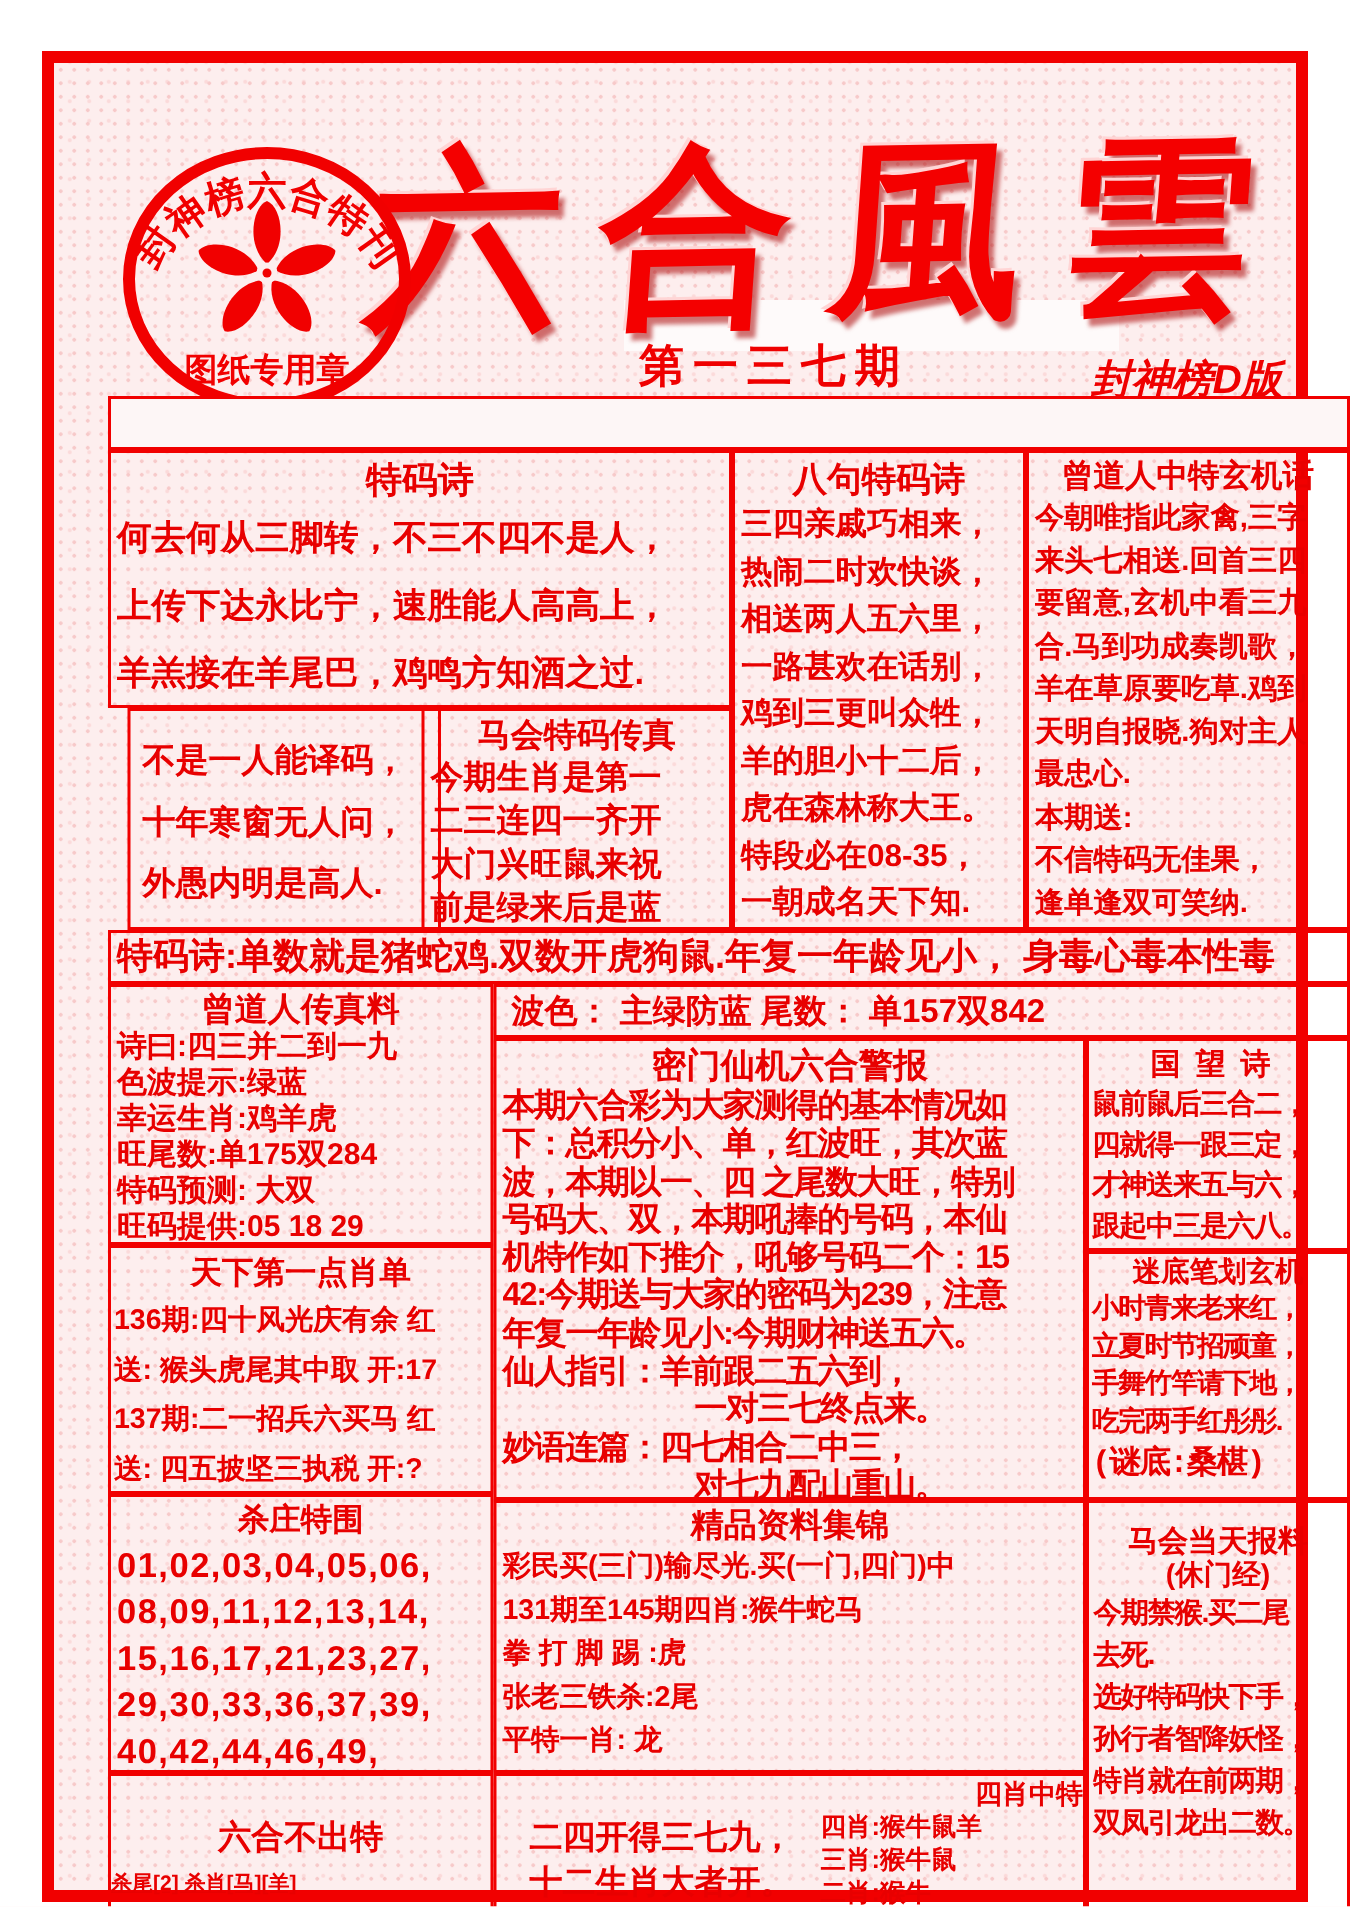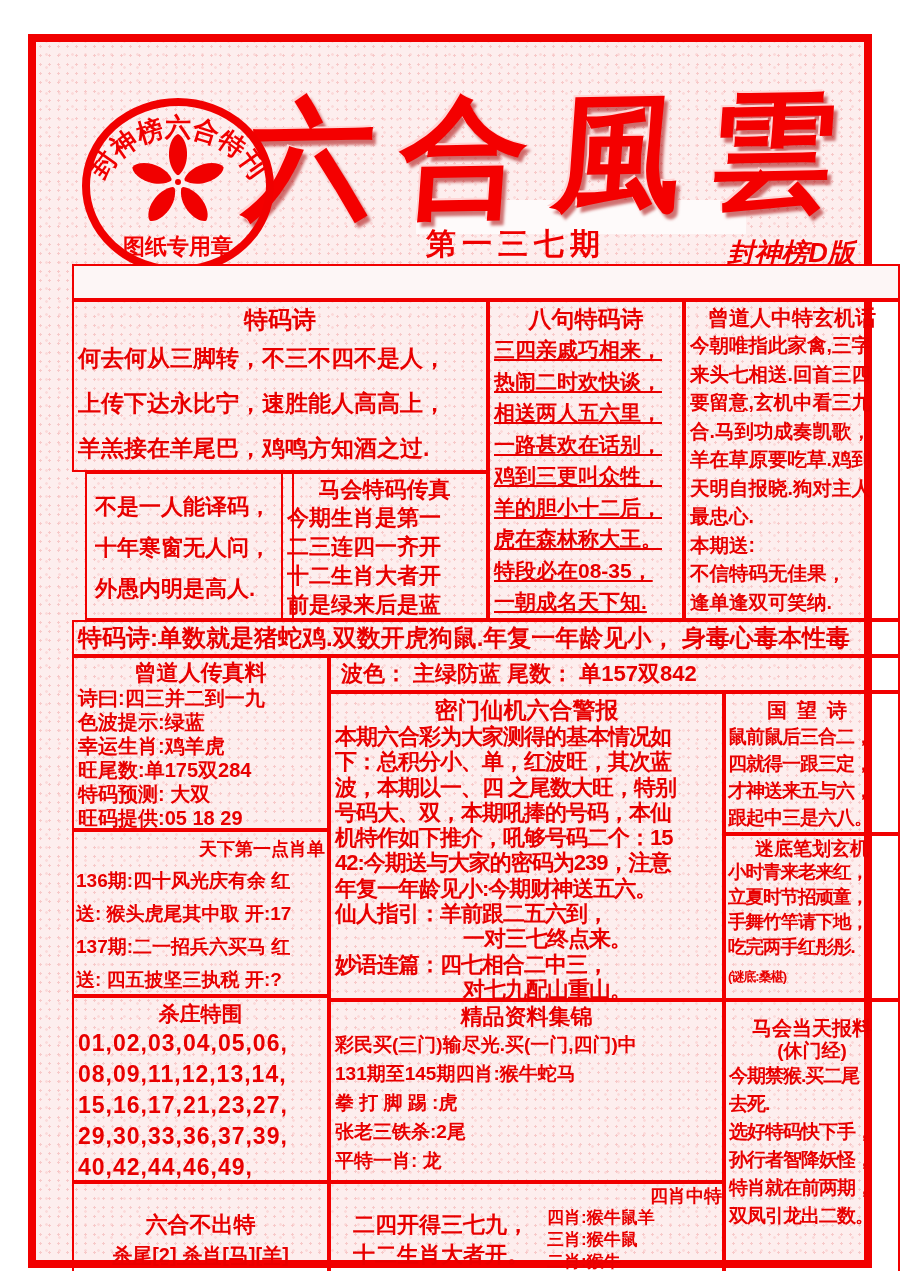--- a/index.html
+++ b/index.html
@@ -30,40 +30,40 @@
   .b-tema   {left:36px; top:258px;width:416px;height:172px;padding:2px 4px;}
   .b-tema .bt{font-size:24px;}
   .b-tema .ln{font-size:23px;line-height:45px;}
   .b-verse  {left:36px; top:430px;width:209px;height:148px;padding:12px 6px 0 8px;margin-left:13px;}
   .b-verse .ln{font-size:22px;line-height:41px;}
   .b-machuan{left:245px;top:430px;width:207px;height:148px;padding:3px 4px;}
   .b-machuan .bt{font-size:22px;line-height:26px;}
   .b-machuan .ln{font-size:22px;line-height:29px;}
   .b-eight  {left:452px;top:258px;width:196px;height:320px;padding:2px 4px;}
   .b-eight .bt{font-size:23px;line-height:30px;}
-  .b-eight .ln{font-size:21px;line-height:31.5px;text-decoration:underline;}
+  .b-eight .ln{font-size:21px;line-height:31.5px;}
   .b-zeng   {left:648px;top:258px;width:216px;height:320px;padding:2px 4px;}
   .b-zeng .bt{font-size:21px;line-height:27px;}
   .b-zeng .ln{font-size:19.5px;line-height:28.5px;}
   .b-strip  {left:36px;top:578px;width:828px;height:36px;font-size:24px;line-height:32px;
              padding-left:4px;white-space:nowrap;}
   
   .b-fax    {left:36px;top:614px;width:257px;height:174px;padding:2px 4px;}
   .b-fax .bt{font-size:22px;line-height:26px;}
   .b-fax .ln{font-size:20px;line-height:24px;}
   .b-dian   {left:36px;top:788px;width:257px;height:166px;padding:2px 2px;}
-  .b-dian .bt{font-size:18px;line-height:30px;text-align:right;}
+  .b-dian .bt{font-size:21px;line-height:30px;}
   .b-dian .ln{font-size:19px;line-height:33px;}
   .b-sha    {left:36px;top:954px;width:257px;height:186px;padding:2px 4px;}
   .b-sha .bt{font-size:21px;line-height:28px;}
   .b-sha .ln{font-size:23px;line-height:31px;letter-spacing:1px;}
   .b-buchu  {left:36px;top:1140px;width:257px;height:116px;display:flex;flex-direction:column;
              justify-content:center;}
   .b-buchu .bt{font-size:22px;line-height:30px;}
-  .b-buchu .ln{font-size:20px;line-height:30px;text-align:center;text-decoration:underline;}
+  .b-buchu .ln{font-size:14px;line-height:30px;text-decoration:underline;}
   
   .b-bose   {left:293px;top:614px;width:571px;height:36px;font-size:22px;line-height:32px;
              padding-left:10px;white-space:nowrap;}
   .b-mimen  {left:293px;top:650px;width:395px;height:308px;padding:2px 4px;}
   .b-mimen .bt{font-size:23px;line-height:28px;}
   .b-mimen .ln{font-size:22px;line-height:25.3px;letter-spacing:-1px;}
   .b-mimen .indent{padding-left:128px;}
   .b-jing   {left:293px;top:958px;width:395px;height:182px;padding:2px 4px;}
   .b-jing .bt{font-size:22px;line-height:26px;}
   .b-jing .ln{font-size:19px;line-height:29px;}
@@ -73,21 +73,21 @@
   .sixiaocol{width:175px;padding-top:2px;}
   .sixiaocol .bt{font-size:18px;line-height:21px;text-align:right;padding-left:38px;}
   .sixiaocol .ln{font-size:17px;line-height:22px;}
   
   .b-guo    {left:688px;top:650px;width:176px;height:142px;padding:3px 2px;}
   .b-guo .bt{font-size:20px;line-height:26px;letter-spacing:10px;}
   .b-guo .ln{font-size:19px;line-height:27px;letter-spacing:-1px;}
   .b-midi   {left:688px;top:792px;width:176px;height:166px;padding:3px 2px;}
   .b-midi .bt{font-size:19px;line-height:20px;}
   .b-midi .ln{font-size:18.5px;line-height:25px;letter-spacing:-1px;}
-  .b-midi .ans{font-size:13px;line-height:24px;margin-top:6px;}
+  .b-midi .ans{font-size:21px;line-height:24px;margin-top:6px;font-family:Liberation Mono, monospace;}
   .b-mahui  {left:688px;top:958px;width:176px;height:298px;padding:4px 3px;}
   .b-mahui .bt{font-size:20px;line-height:24px;}
   .b-mahui .sub{font-size:19px;line-height:22px;text-align:center;font-weight:bold;}
   .b-mahui .ln{font-size:19px;line-height:28px;letter-spacing:-1px;}
   .b-mahui .tp{margin-top:10px;}
 </style>
 </head>
 <body>
 
 <div class="sheet">
@@ -130,21 +130,21 @@
     <div class="box b-verse">
       <div class="ln">不是一人能译码，</div>
       <div class="ln">十年寒窗无人问，</div>
       <div class="ln">外愚内明是高人.</div>
     </div>
 
     <div class="box b-machuan">
       <div class="bt">马会特码传真</div>
       <div class="ln">今期生肖是第一</div>
       <div class="ln">二三连四一齐开</div>
-      <div class="ln">十二生肖大者开</div>
+      <div class="ln">大门兴旺鼠来祝</div>
       <div class="ln">前是绿来后是蓝</div>
     </div>
 
     <div class="box b-eight">
       <div class="bt">八句特码诗</div>
       <div class="ln">三四亲戚巧相来，</div>
       <div class="ln">热闹二时欢快谈，</div>
       <div class="ln">相送两人五六里，</div>
       <div class="ln">一路甚欢在话别，</div>
       <div class="ln">鸡到三更叫众牲，</div>

